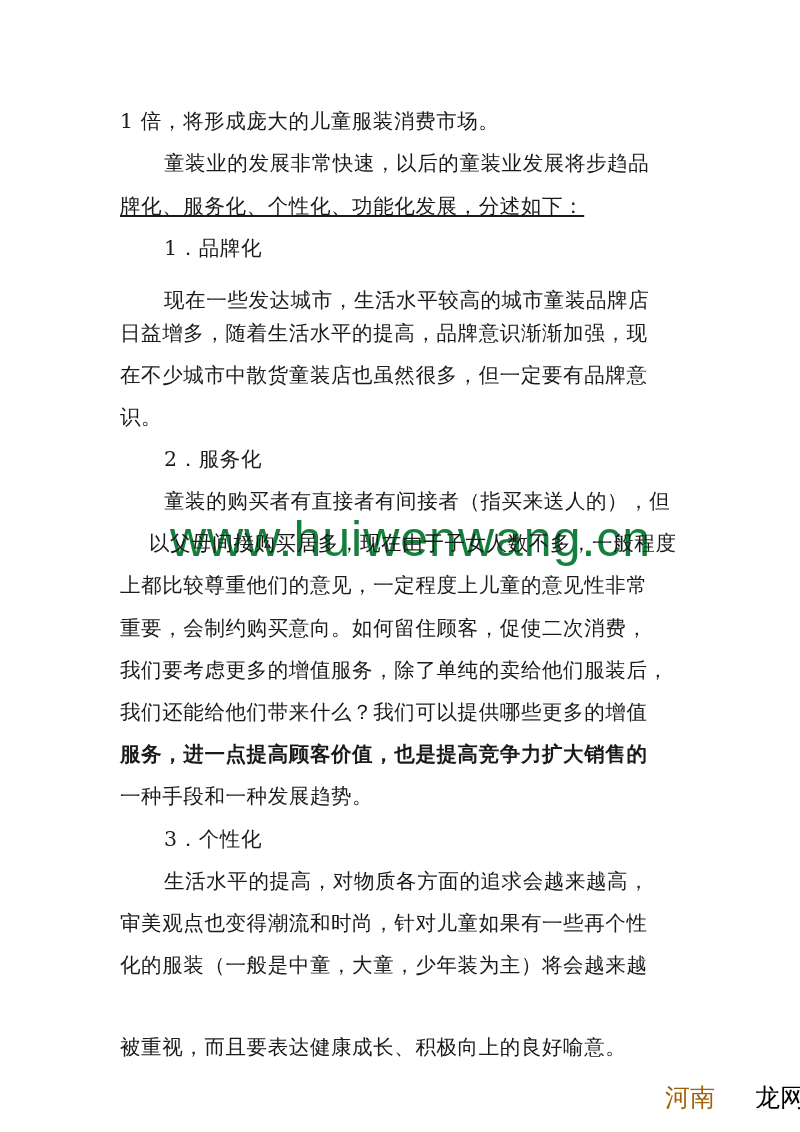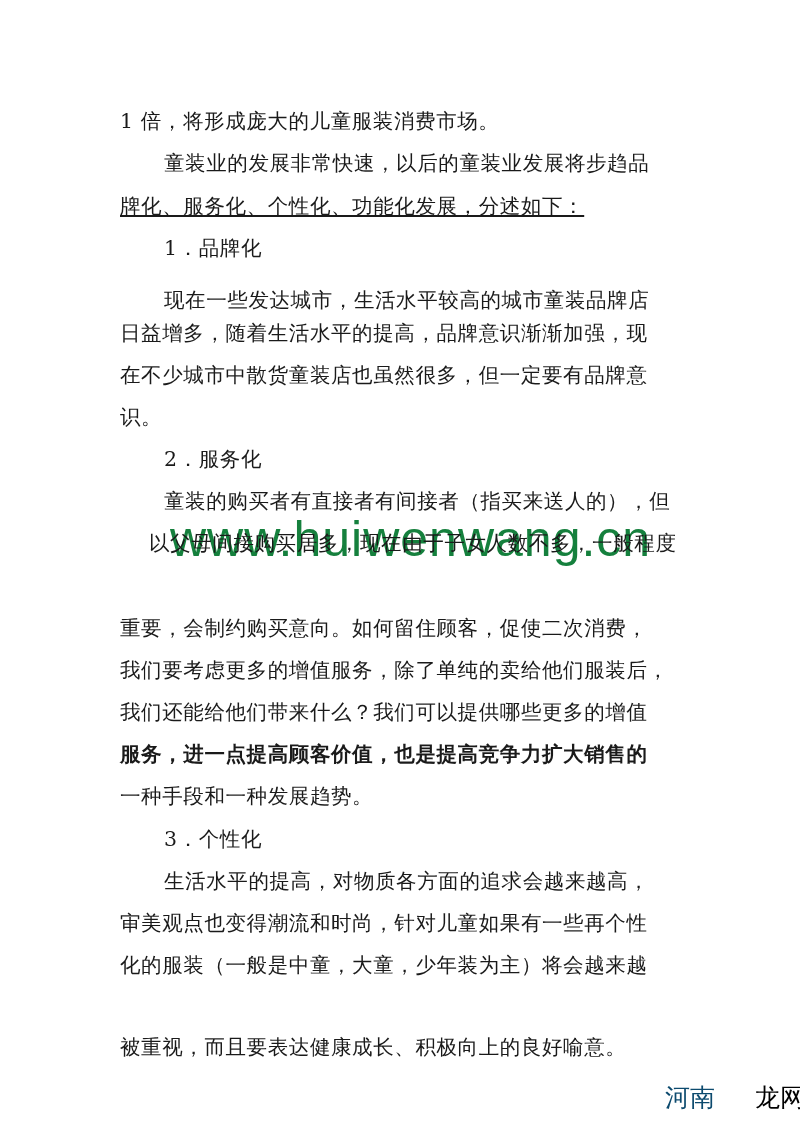--- a/index.html
+++ b/index.html
@@ -16,40 +16,41 @@
   .indent { left:164px; }
   .watermark {
     position:absolute; left:170px; top:510px; font-family:"Liberation Sans", sans-serif;
     font-size:50px; color:#15803d; letter-spacing:1px; z-index:0; white-space:nowrap;
   }
   .text-layer { position:absolute; inset:0; z-index:1; }
   .logo {
     position:absolute; left:665px; top:1083px; font-family:"DejaVu Sans", sans-serif;
     font-size:25px; line-height:30px; white-space:nowrap;
   }
-  .logo .a { color:#0c4a6e; }
+  .logo .a { color:#a16207; }
   .logo .b { color:#000000;margin-left:40px; }
 </style>
 </head>
 <body>
 
 <div class="page">
   <div class="watermark">www.huiwenwang.cn</div>
   <div class="text-layer" id="text-layer">
       <div class="line" style="top: 108px;">1 倍，将形成庞大的儿童服装消费市场。</div>
       <div class="line indent" style="top: 150px;">童装业的发展非常快速，以后的童装业发展将步趋品</div>
       <div class="line" style="top: 193px; text-decoration: underline;">牌化、服务化、个性化、功能化发展，分述如下：</div>
       <div class="line indent" style="top: 235px;">1．品牌化</div>
       <div class="line indent" style="top: 287px;">现在一些发达城市，生活水平较高的城市童装品牌店</div>
       <div class="line" style="top: 320px;">日益增多，随着生活水平的提高，品牌意识渐渐加强，现</div>
       <div class="line" style="top: 362px;">在不少城市中散货童装店也虽然很多，但一定要有品牌意</div>
       <div class="line" style="top: 404px;">识。</div>
       <div class="line indent" style="top: 446px;">2．服务化</div>
       <div class="line indent" style="top: 488px;">童装的购买者有直接者有间接者（指买来送人的），但</div>
       <div class="line" style="top: 530px; margin-left: 29px;">以父母间接购买居多，现在由于子女人数不多，一般程度</div>
+      <div class="line" style="top: 572px;">上都比较尊重他们的意见，一定程度上儿童的意见性非常</div>
       <div class="line" style="top: 615px;">重要，会制约购买意向。如何留住顾客，促使二次消费，</div>
       <div class="line" style="top: 657px;">我们要考虑更多的增值服务，除了单纯的卖给他们服装后，</div>
       <div class="line" style="top: 699px;">我们还能给他们带来什么？我们可以提供哪些更多的增值</div>
       <div class="line" style="top: 741px; font-weight: bold;">服务，进一点提高顾客价值，也是提高竞争力扩大销售的</div>
       <div class="line" style="top: 783px;">一种手段和一种发展趋势。</div>
       <div class="line indent" style="top: 826px;">3．个性化</div>
       <div class="line indent" style="top: 868px;">生活水平的提高，对物质各方面的追求会越来越高，</div>
       <div class="line" style="top: 910px;">审美观点也变得潮流和时尚，针对儿童如果有一些再个性</div>
       <div class="line" style="top: 952px;">化的服装（一般是中童，大童，少年装为主）将会越来越</div>
       <div class="line" style="top: 994px; margin-top: 40px;">被重视，而且要表达健康成长、积极向上的良好喻意。</div>

